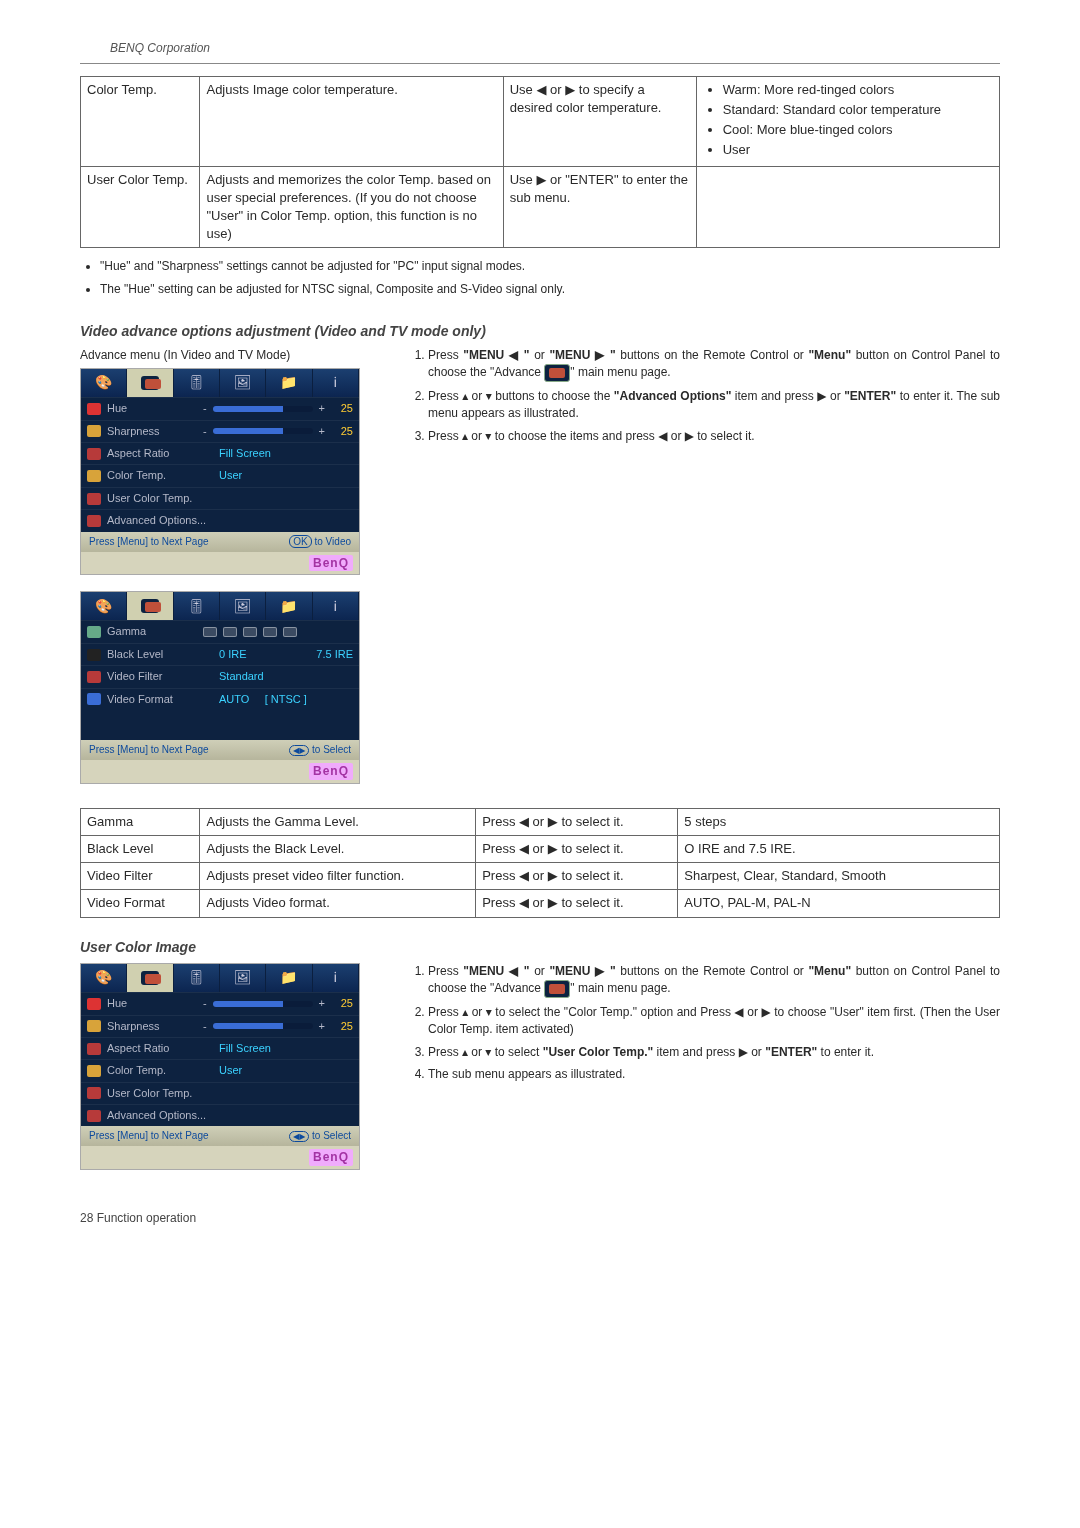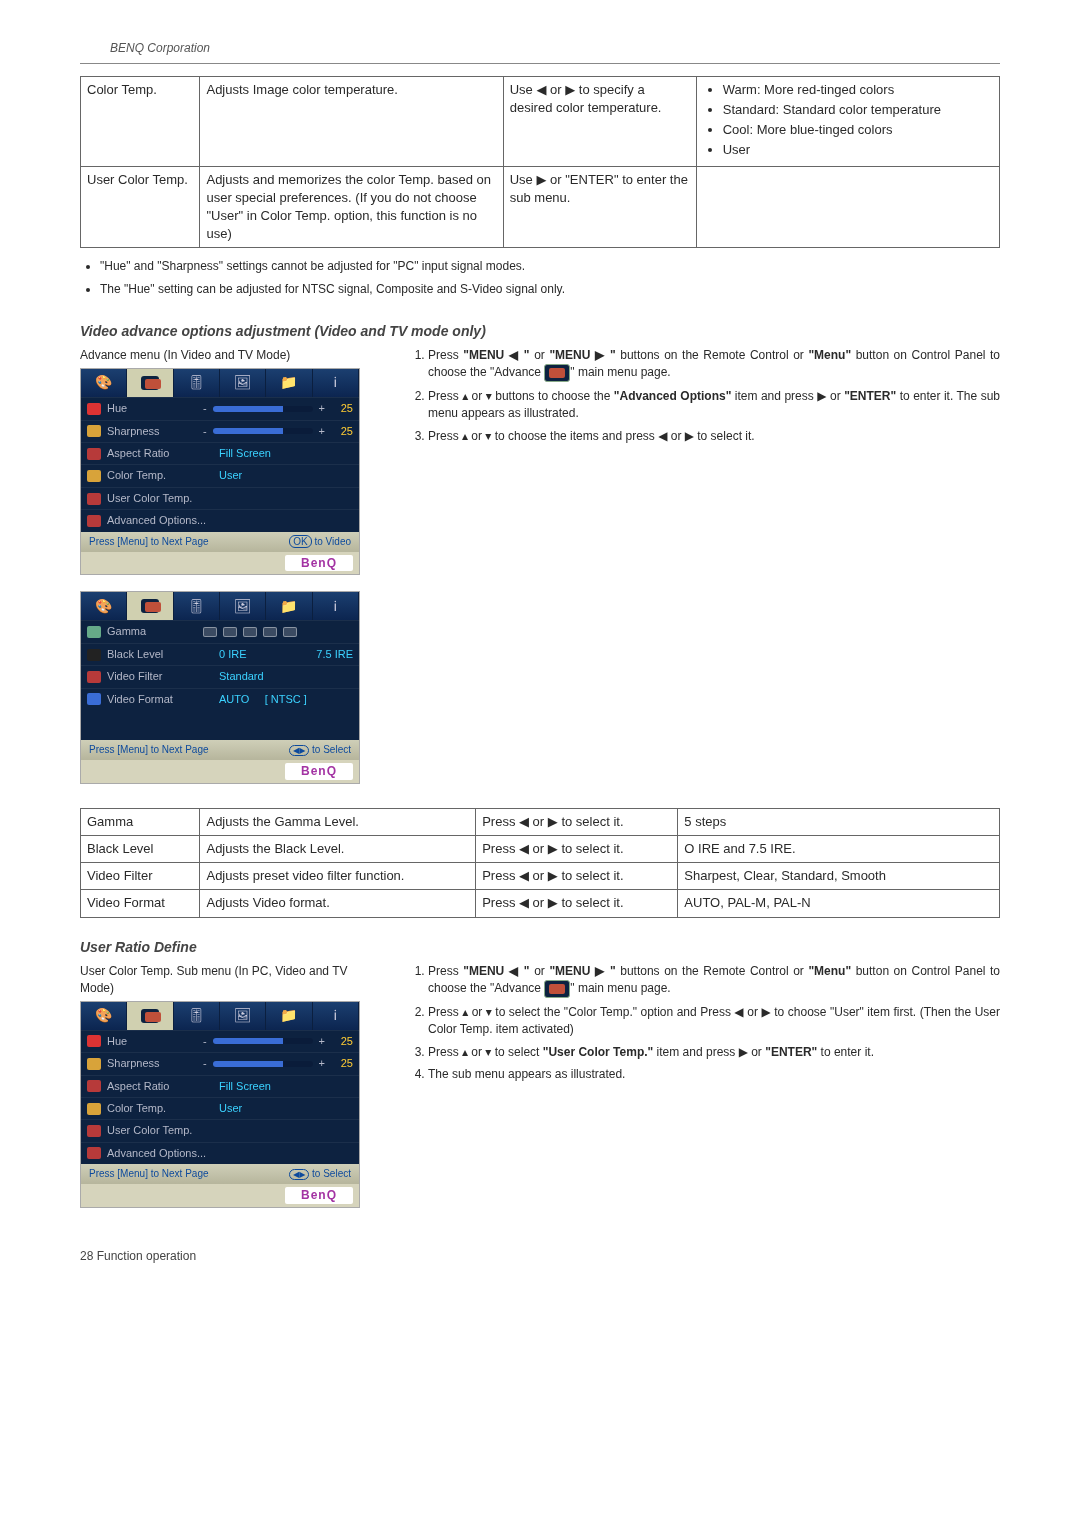--- a/index.html
+++ b/index.html
@@ -25,21 +25,21 @@
   .osd-tabs { display: flex; height: 28px; background: linear-gradient(#1b3f70,#0c2550); }
   .osd-tab { flex: 1; border-right: 1px solid #0b1f3f; display: flex; align-items: center; justify-content: center; font-size: 14px; color:#ccd; }
   .osd-tab.active { background: #d0d0b0; }
   .osd-row { display: flex; align-items: center; padding: 3px 6px; gap: 6px; border-top: 1px solid rgba(255,255,255,.06); }
   .osd-ico { width: 14px; height: 12px; border-radius: 2px; flex-shrink:0; }
   .osd-label { flex: 0 0 90px; color: #b4b8c8; }
   .osd-val { color: #3bd2ff; margin-left: 16px; }
   .slider-track { flex: 1; height: 6px; background: linear-gradient(to right,#3a6dd6,#3a6dd6 70%,#0a1c3a 70%); border-radius: 3px; position:relative; }
   .slider-num { color: #ffcc33; width: 22px; text-align: right; }
   .osd-footer { background: linear-gradient(#cfcfb8,#b6b59c); color: #0d4a9c; display: flex; justify-content: space-between; align-items: center; padding: 3px 8px; font-size: 10px; }
-  .benq-logo { background: #ffffff; color: #a333a3; font-weight: bold; letter-spacing: 1px; font-size: 12px; padding: 0 16px; border-radius: 2px; float: right; margin: 2px; }
+  .benq-logo { background: #f0abfc; color: #a333a3; font-weight: bold; letter-spacing: 1px; font-size: 12px; padding: 0 4px; border-radius: 2px; float: right; margin: 2px; }
   .gamma-boxes { display: flex; gap: 6px; }
   .gbox { width: 14px; height: 10px; border-radius: 2px; background: rgba(200,200,200,.25); border:1px solid rgba(255,255,255,.4); }
   ol.instr { padding-left: 20px; }
   ol.instr li { margin-bottom: 6px; text-align: justify; }
   .b { font-weight: bold; }
   .adv-icon { display: inline-block; width: 26px; height: 18px; background: #0d2240; border:1px solid #8a8; border-radius:3px; vertical-align: middle; position:relative; }
   .adv-icon::after { content:""; position:absolute; left:4px; top:3px; width:16px; height:10px; background:#c0503a; border-radius:2px; }
   table.ops { width: 100%; border-collapse: collapse; margin: 8px 0 16px; table-layout: fixed; font-size: 13px;}
   table.ops th, table.ops td { border: 1px solid #666; padding: 4px 6px; text-align: left; vertical-align: top; font-weight: normal; }
   .ops-c1{width:13%;} .ops-c2{width:30%;} .ops-c3{width:22%;} .ops-c4{width:35%;}
@@ -235,25 +235,24 @@
       </tr>
     <tr>
         <td>Video Format</td>
         <td>Adjusts Video format.</td>
         <td>Press ◀ or ▶ to select it.</td>
         <td>AUTO, PAL-M, PAL-N</td>
       </tr>
   </tbody>
 </table>
 
-<h3 class="section-title">User Ratio Define</h3>
+<h3 class="section-title">User Color Image</h3>
 
 <div class="two-col">
   <div class="left-col">
-    <div class="menu-caption" style="white-space:pre-line">User Color Temp. Sub menu (In PC, Video and TV Mode)</div>
     <div class="osd">
       <div class="osd-tabs">
         <div class="osd-tab">🎨</div>
         <div class="osd-tab active">
             <span class="adv-icon" style="width:18px;height:14px;border:none"></span>
           </div>
         <div class="osd-tab">🎚</div>
         <div class="osd-tab">🖼</div>
         <div class="osd-tab">📁</div>
         <div class="osd-tab">ℹ</div>

